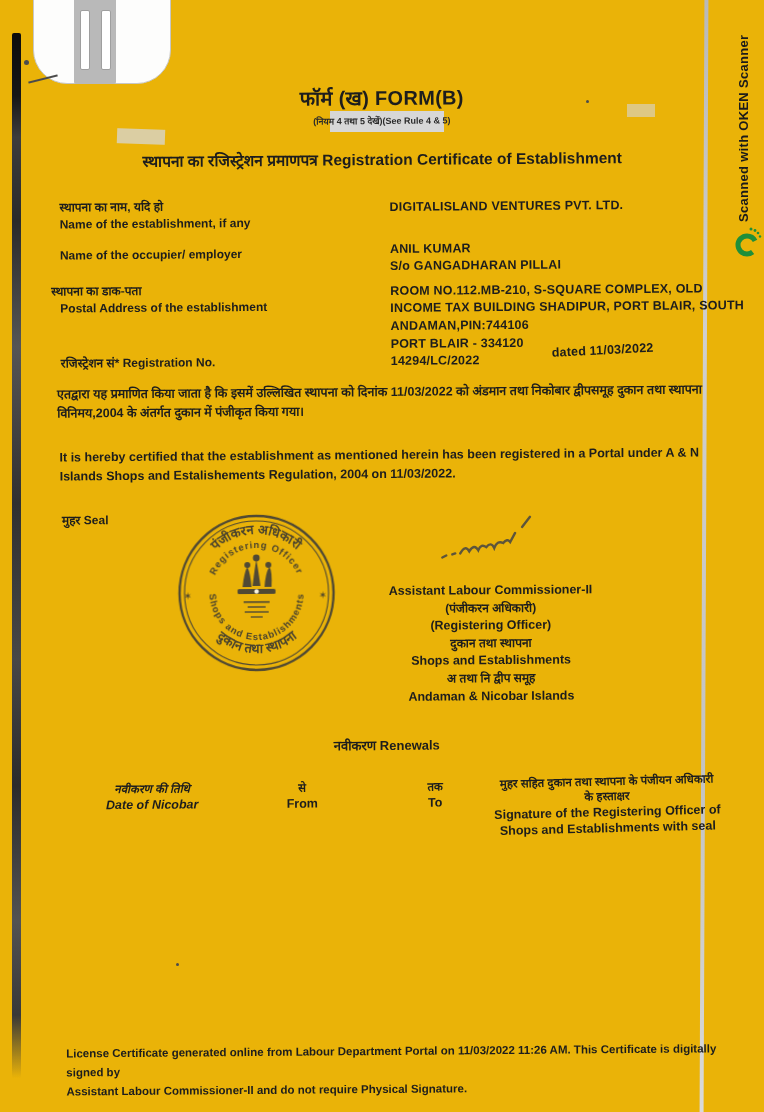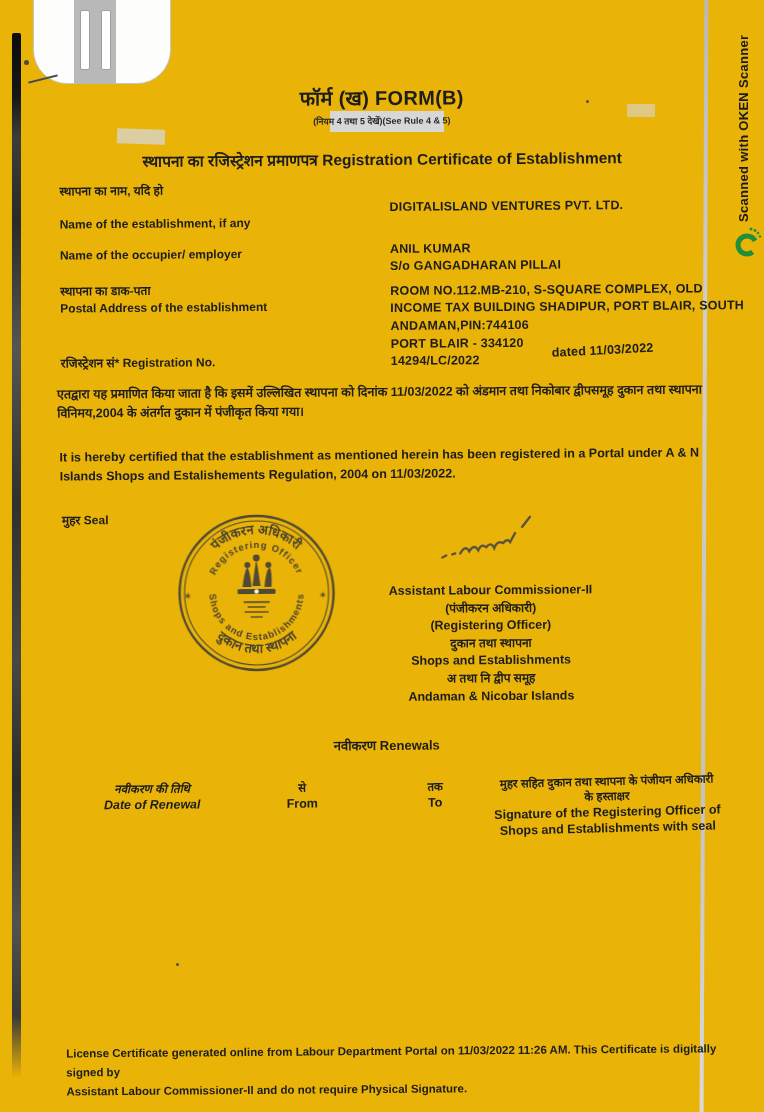--- a/index.html
+++ b/index.html
@@ -75,29 +75,29 @@
   <div class="abs smudge" style="left:117px;top:129px;width:48px;height:15px;opacity:.75;transform:rotate(2deg);"></div>
   <div class="abs smudge" style="left:627px;top:104px;width:28px;height:13px;opacity:.6;"></div>
   <div class="abs right-edge"></div>
 
   <div id="doc">
 
     <div class="t title ctr" style="left:240px;top:84px;width:290px;">फॉर्म (ख) FORM(B)</div>
     <div class="t rule-note ctr" style="left:290px;top:114px;width:190px;">(नियम 4 तथा 5 देखें)(See Rule 4 &amp; 5)</div>
     <div class="t heading ctr" style="left:60px;top:148px;width:650px;">स्थापना का रजिस्ट्रेशन प्रमाणपत्र Registration Certificate of Establishment</div>
 
-    <div class="t lbl" style="left:62px;top:181px;">स्थापना का नाम, यदि हो</div>
+    <div class="t lbl" style="left:62px;top:197px;">स्थापना का नाम, यदि हो</div>
     <div class="t lbl" style="left:62px;top:214px;">Name of the establishment, if any</div>
     <div class="t val" style="left:392px;top:199px;">DIGITALISLAND VENTURES PVT. LTD.</div>
 
     <div class="t lbl" style="left:62px;top:245px;">Name of the occupier/ employer</div>
     <div class="t val" style="left:392px;top:241px;text-align:right;">ANIL KUMAR</div>
     <div class="t val" style="left:392px;top:258px;">S/o GANGADHARAN PILLAI</div>
 
-    <div class="t lbl" style="left:62px;top:281px;">स्थापना का डाक-पता</div>
+    <div class="t lbl" style="left:53px;top:281px;">स्थापना का डाक-पता</div>
     <div class="t lbl" style="left:62px;top:298px;">Postal Address of the establishment</div>
     <div class="t val" style="left:392px;top:283px;">ROOM NO.112.MB-210, S-SQUARE COMPLEX, OLD</div>
     <div class="t val" style="left:392px;top:300px;">INCOME TAX BUILDING SHADIPUR, PORT BLAIR, SOUTH</div>
     <div class="t val" style="left:392px;top:318px;">ANDAMAN,PIN:744106</div>
     <div class="t val" style="left:392px;top:336px;">PORT BLAIR - 334120</div>
 
     <div class="t lbl" style="left:62px;top:353px;">रजिस्ट्रेशन सं* Registration No.</div>
     <div class="t val" style="left:392px;top:353px;">14294/LC/2022</div>
     <div class="t val" style="left:553px;top:344px;transform:rotate(-2.5deg);">dated 11/03/2022</div>
 
@@ -163,21 +163,21 @@
       <div class="sig-hi">दुकान तथा स्थापना</div>
       <div class="sig-en">Shops and Establishments</div>
       <div class="sig-hi">अ तथा नि द्वीप समूह</div>
       <div class="sig-en">Andaman &amp; Nicobar Islands</div>
     </div>
 
     <div class="t renew-title ctr" style="left:285px;top:736px;width:200px;">नवीकरण Renewals</div>
 
     <div class="abs ctr" style="left:90px;top:780px;width:120px;font-style:italic;">
       <div class="renew-hi">नवीकरण की तिथि</div>
-      <div class="renew-en">Date of Renewal</div>
+      <div class="renew-en">Date of Nicobar</div>
     </div>
     <div class="abs ctr" style="left:273px;top:780px;width:54px;">
       <div class="renew-hi">से</div>
       <div class="renew-en">From</div>
     </div>
     <div class="abs ctr" style="left:406px;top:780px;width:54px;">
       <div class="renew-hi">तक</div>
       <div class="renew-en">To</div>
     </div>
     <div class="abs ctr" style="left:486px;top:776px;width:238px;transform:rotate(-1deg);">

